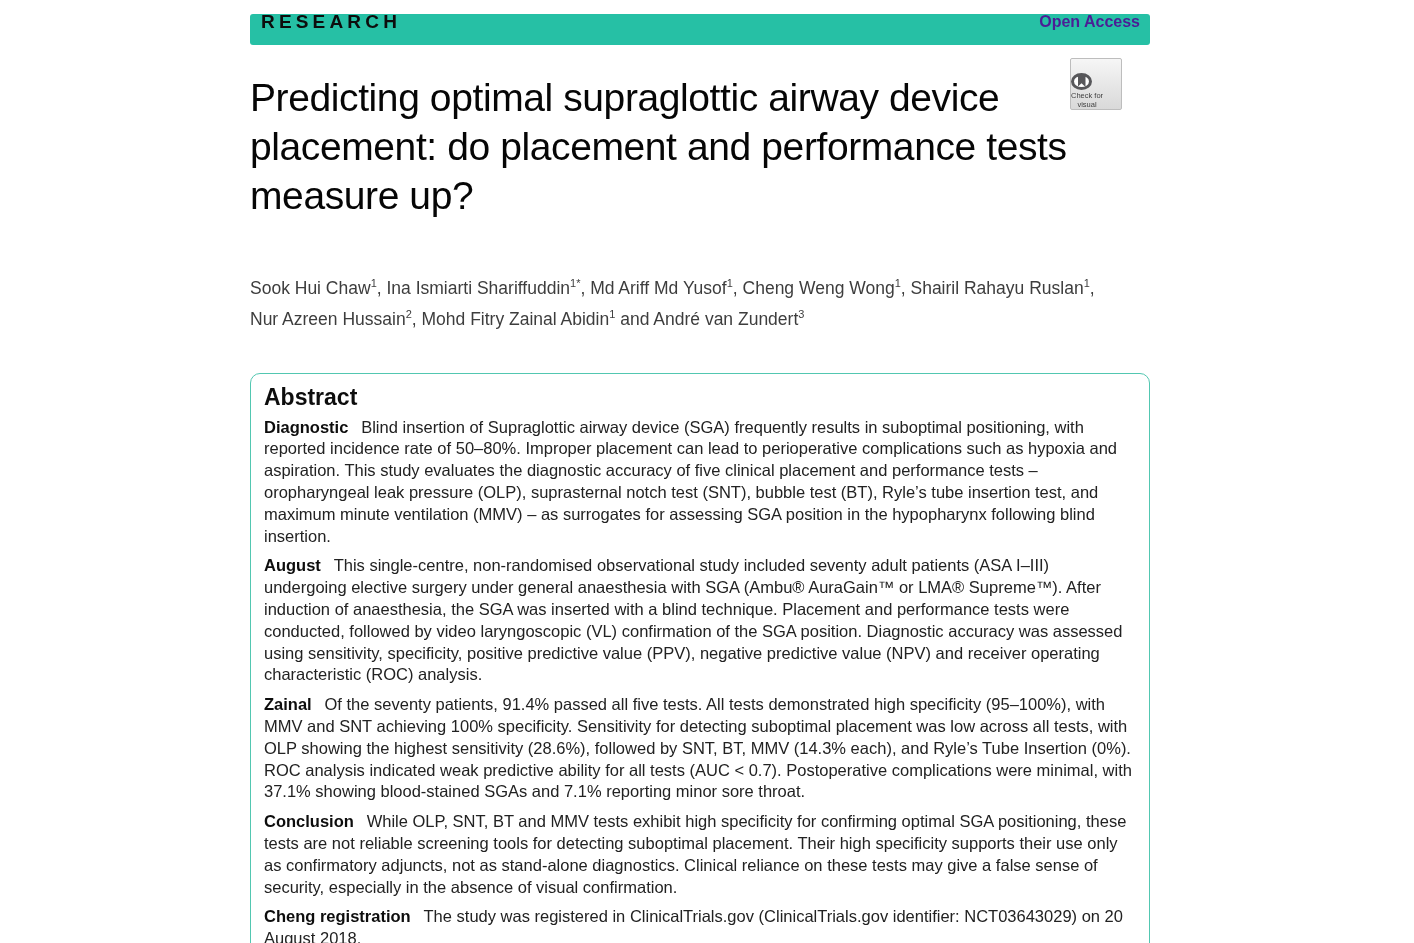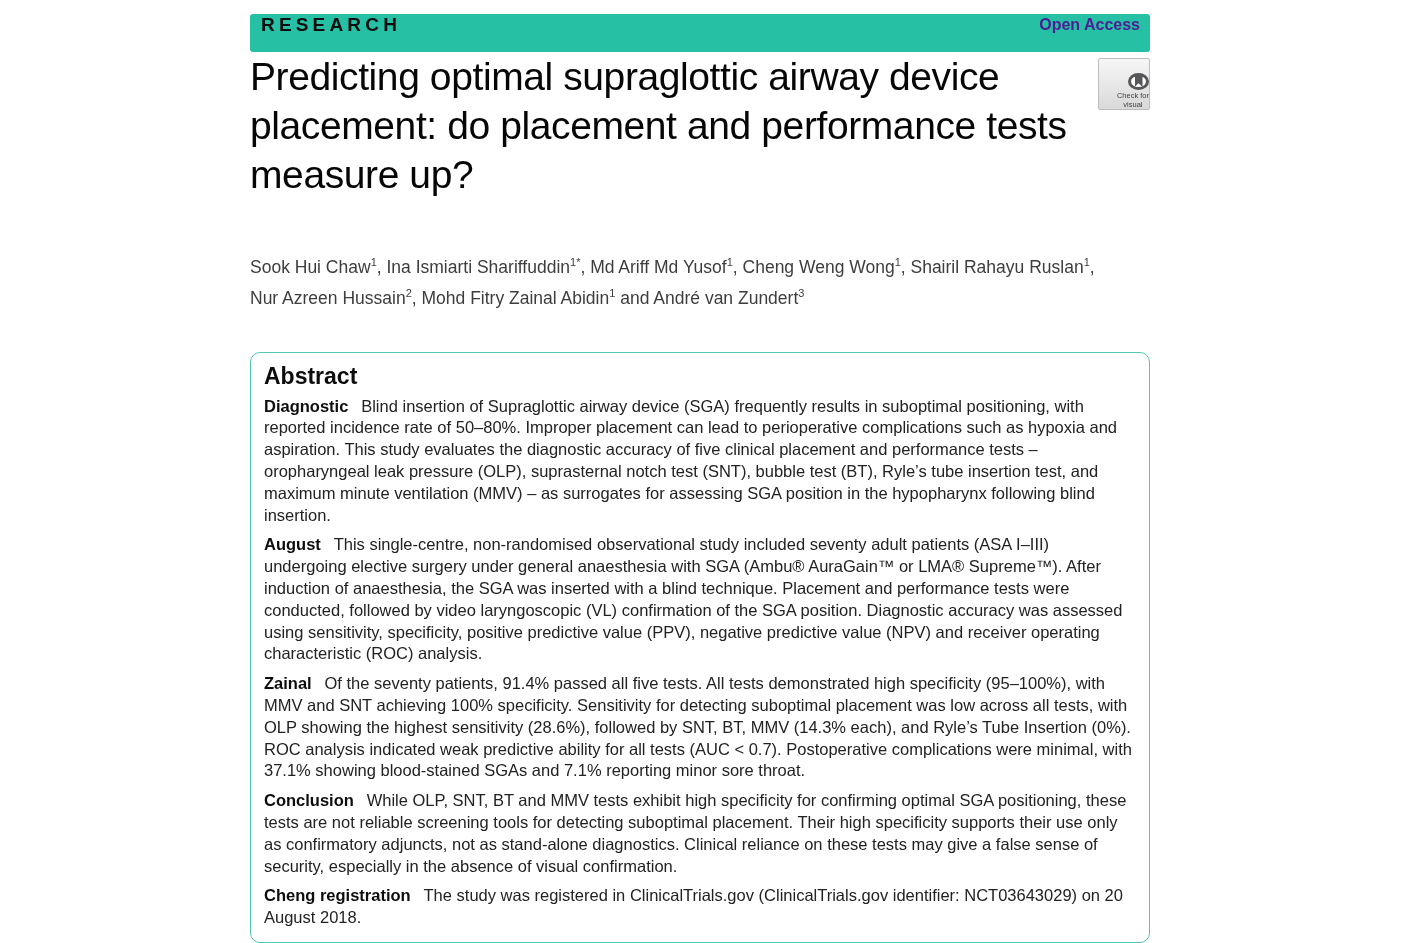--- a/index.html
+++ b/index.html
@@ -9,53 +9,53 @@
     font-family: "Liberation Sans", sans-serif;
     color: #1a1a1a;
     position: relative;
     overflow: hidden;
   }
   .page { position: absolute; inset: 0; background: #fff; }
   .content-col { position: absolute; left: 250px; top: 14px; width: 900px; }
 
   
   .banner {
-    height: 38px;
+    height: 31px;
     border-radius: 3px;
     display: flex;
     align-items: center;
     justify-content: space-between;
     padding: 0 10px 16px 11px;
   }
   .banner .left-label {
     font-size: 19px; font-weight: 700; letter-spacing: 0.22em; color: #0d0d0d;
   }
   .banner .right-label {
     font-size: 16px; font-weight: 700; color: #4c1d95;
   }
 
   
-  .title-wrap { }
+  .title-wrap { margin-top: 28px; }
   .article-title {
     font-size: 39px;
     line-height: 49px;
     font-weight: 500;
     letter-spacing: -0.4px;
     color: #060606;
     max-width: 855px;
   }
 
   
   .cfu-badge {
-    position: absolute; left: 1098px; top: 58px;
+    position: absolute; left: 1070px; top: 58px;
     width: 52px; height: 52px;
     border: 1px solid #bdbdbd;
     border-radius: 2px;
     background: linear-gradient(#f6f6f6, #d9d9d9);
-    display: flex; flex-direction: column; align-items: flex-end;
+    display: flex; flex-direction: column; align-items: flex-start;
     padding-top: 14px;
   }
   .cfu-circle {
     width: 21px; height: 21px;
     border-radius: 50%;
     background: #ffffff;
     border: 3px solid #57575a;
     position: relative;
   }
   .cfu-bookmark {

